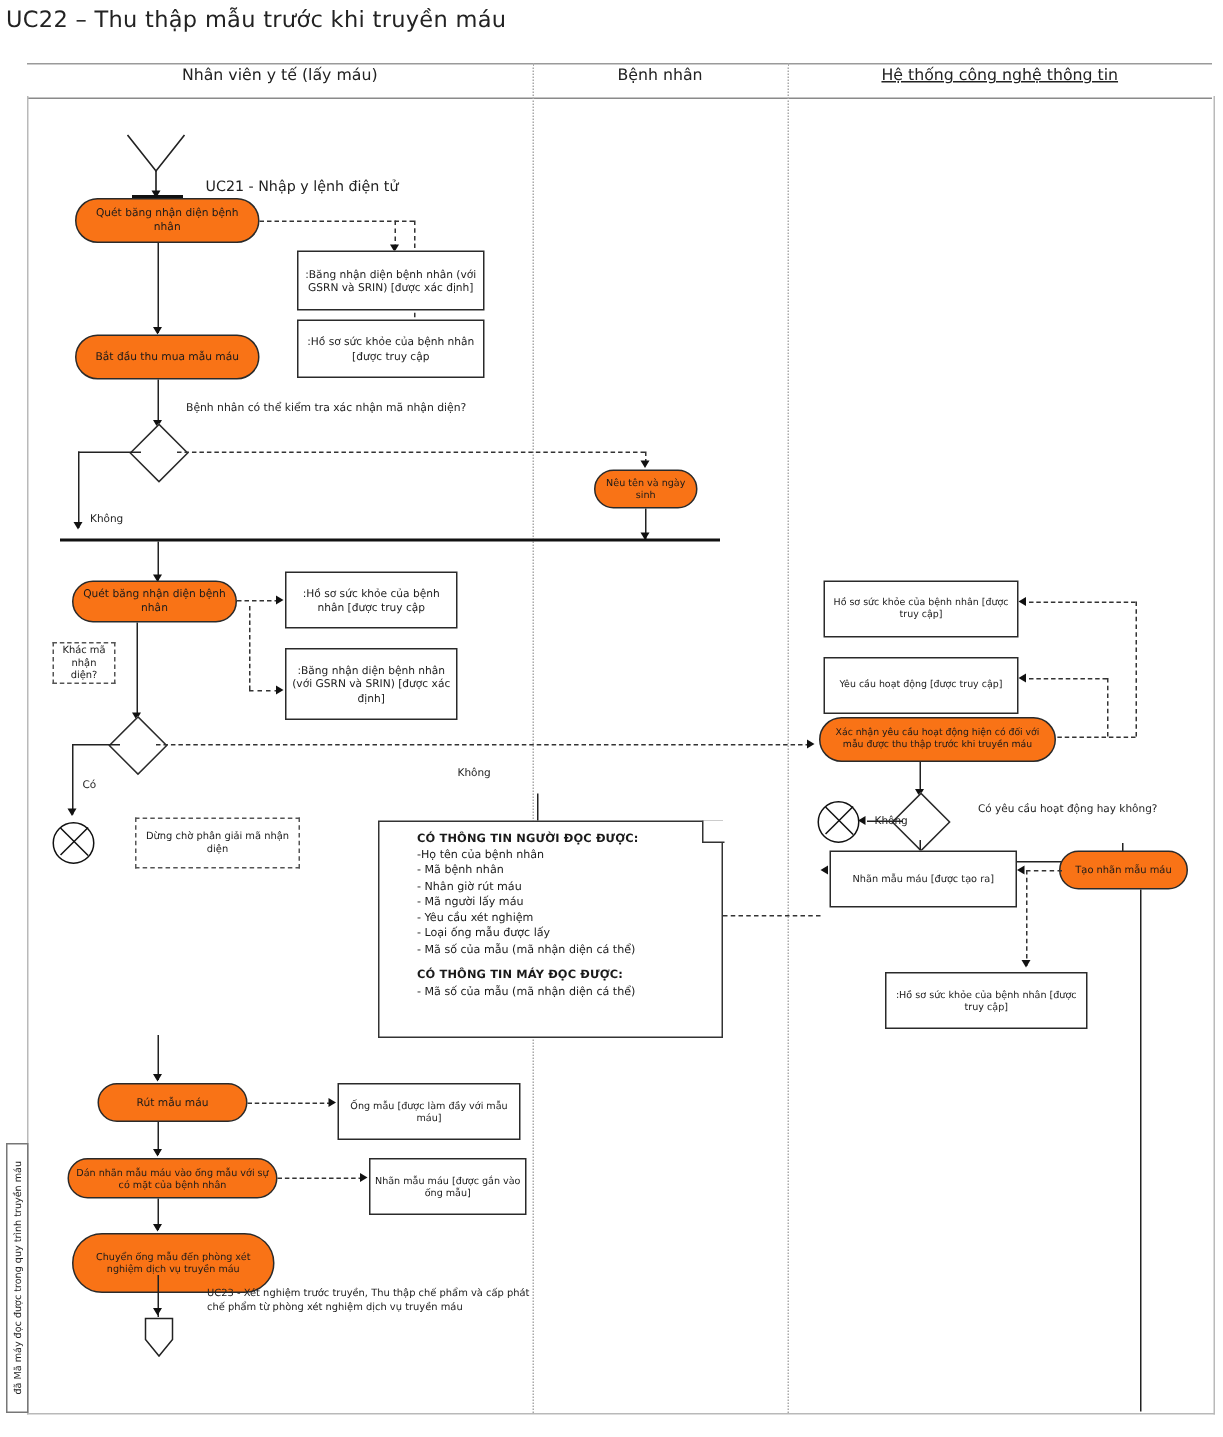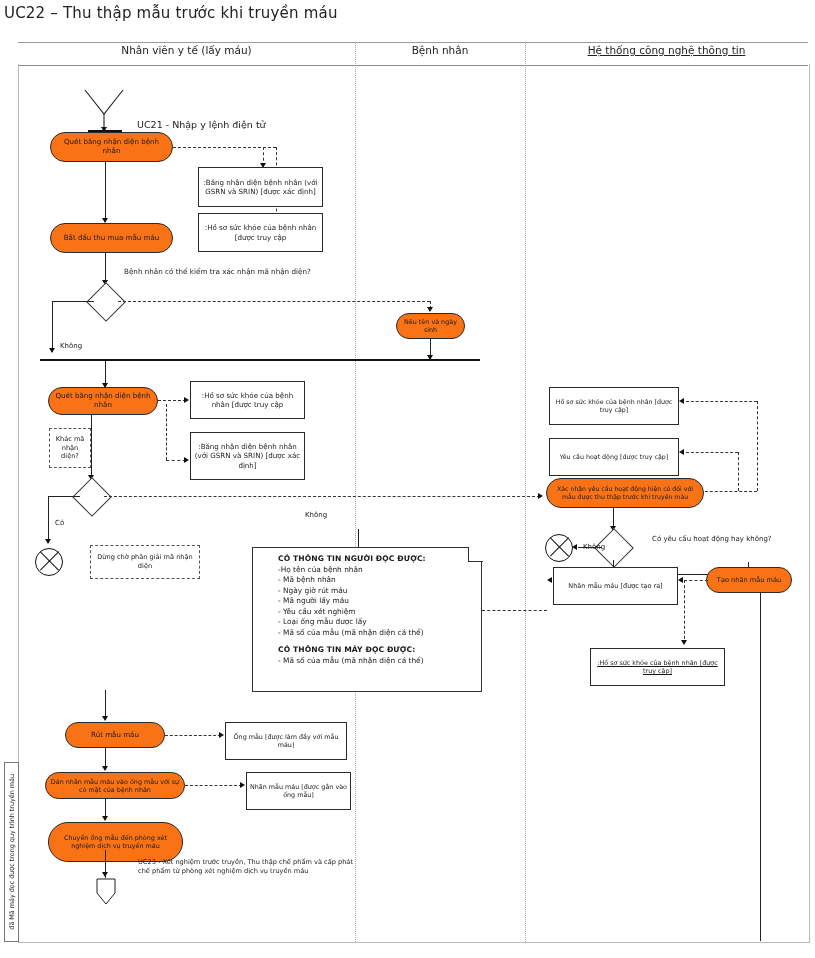--- a/index.html
+++ b/index.html
@@ -127,21 +127,21 @@
 
 <div class="hdash" style="left:158px;top:400px;width:28px;"></div>
 <div class="arrow-r" style="left:184px;top:396.5px;"></div>
 <div class="vdash" style="left:166px;top:404px;height:56px;"></div>
 <div class="hdash" style="left:166px;top:460px;width:20px;"></div>
 <div class="arrow-r" style="left:184px;top:456.5px;"></div>
 
 <div class="obj" style="left:190px;top:381px;width:115px;height:38px;">:Hồ sơ sức khỏe của bệnh nhân [được truy cập</div>
 <div class="obj" style="left:190px;top:432px;width:115px;height:48px;">:Băng nhận diện bệnh nhân (với GSRN và SRIN) [được xác định]</div>
 
-<div class="note" style="left:49px;top:428px;width:42px;height:40px;">Khác mã nhận diện?</div>
+<div class="note" style="left:35px;top:428px;width:42px;height:28px;">Khác mã nhận diện?</div>
 
 <div class="vline" style="left:91px;top:415px;height:64px;"></div>
 <div class="arrow-d" style="left:87.5px;top:475px;"></div>
 <div class="diamond" style="left:78px;top:483px;"></div>
 
 <div class="hline" style="left:48px;top:496px;width:32px;"></div>
 <div class="vline" style="left:48px;top:496px;height:47px;"></div>
 <div class="arrow-d" style="left:44.5px;top:539px;"></div>
 <div class="lbl" style="left:55px;top:508px;">Có</div>
 <div class="flowfinal" style="left:35px;top:548px;"></div>
@@ -182,30 +182,30 @@
 
 <div class="act" style="left:706px;top:567px;width:86px;height:26px;font-size:6.6px;">Tạo nhãn mẫu máu</div>
 
 <div class="hdash" style="left:684px;top:580px;width:24px;"></div>
 <div class="arrow-l" style="left:678px;top:576.5px;"></div>
 <div class="obj" style="left:553px;top:567px;width:125px;height:26px;font-size:6.5px;">Nhãn mẫu máu [được tạo ra]</div>
 <div class="arrow-l" style="left:547px;top:576.5px;"></div>
 
 <div class="vdash" style="left:684px;top:580px;height:64px;"></div>
 <div class="arrow-d" style="left:680.5px;top:640px;"></div>
-<div class="obj" style="left:590px;top:648px;width:135px;height:26px;font-size:6.4px;text-decoration:underline;">:Hồ sơ sức khỏe của bệnh nhân [được truy cập]</div>
+<div class="obj" style="left:590px;top:648px;width:135px;height:26px;font-size:6.4px;">:Hồ sơ sức khỏe của bệnh nhân [được truy cập]</div>
 
 <div class="vline" style="left:760px;top:593px;height:348px;"></div>
 
 <div id="info-note" style="left:252px;top:547px;width:230px;height:145px;padding-left:25px;">
   <div>
     <div class="ln"><b>CÓ THÔNG TIN NGƯỜI ĐỌC ĐƯỢC:</b></div>
     <div class="ln">-Họ tên của bệnh nhân</div>
     <div class="ln">- Mã bệnh nhân</div>
-    <div class="ln">- Ngày giờ rút máu</div>
+    <div class="ln">- Nhân giờ rút máu</div>
     <div class="ln">- Mã người lấy máu</div>
     <div class="ln">- Yêu cầu xét nghiệm</div>
     <div class="ln">- Loại ống mẫu được lấy</div>
     <div class="ln">- Mã số của mẫu (mã nhận diện cá thể)</div>
     <div style="height:7px;"></div>
     <div class="ln"><b>CÓ THÔNG TIN MÁY ĐỌC ĐƯỢC:</b></div>
     <div class="ln">- Mã số của mẫu (mã nhận diện cá thể)</div>
   </div>
 </div>
 <div id="note-fold" style="left:468px;top:547px;"></div>

